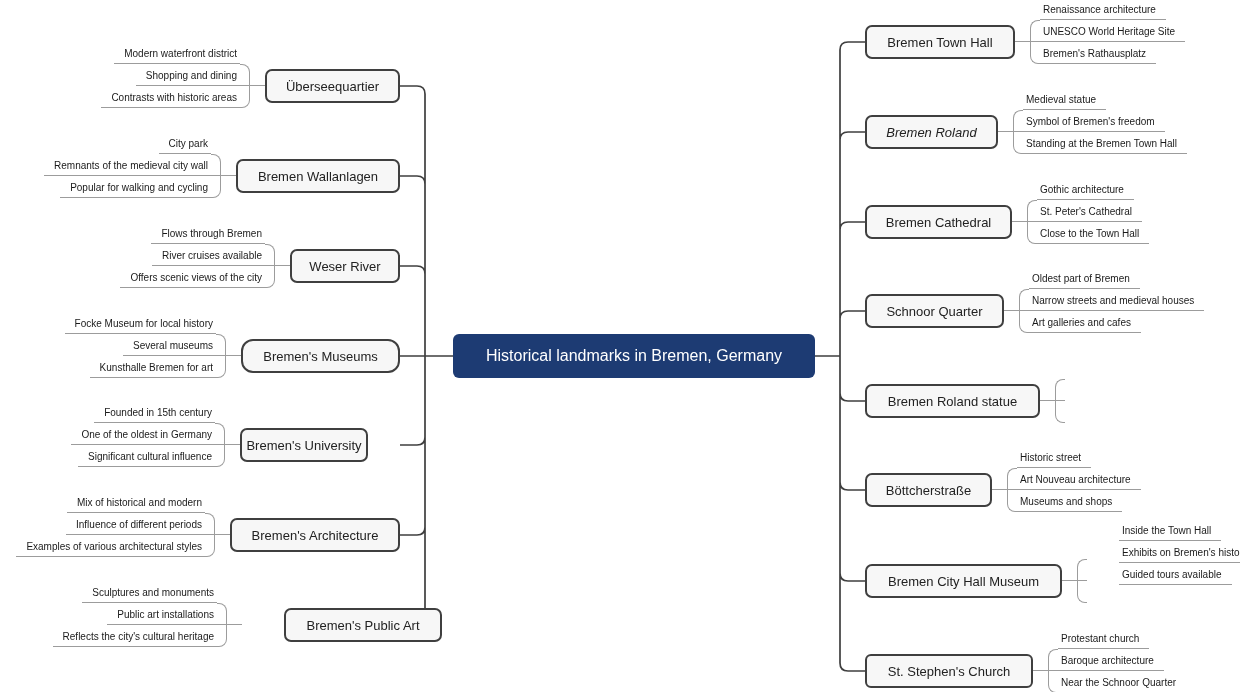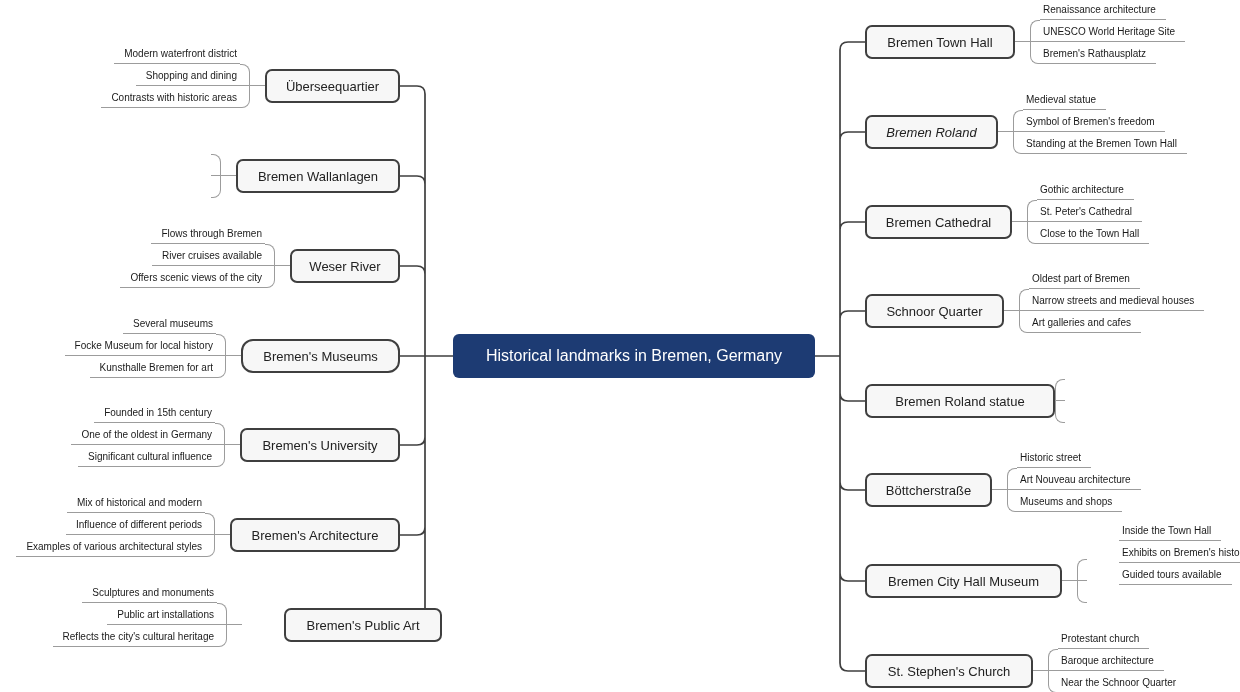--- a/index.html
+++ b/index.html
@@ -55,20 +55,31 @@
         <span>Shopping and dining</span>
       </div>
     <div class="row">
         <span>Contrasts with historic areas</span>
       </div>
   </div>
 
   <div class="topic" style="left:236px;top:159px;width:164px;">Bremen Wallanlagen</div>
   <div class="bracket bl" style="left:211px;top:154px;"></div>
   <div class="mid" style="left:211px;top:175px;"></div>
+  <div class="leafgroup lg-left" style="right:1029px;top:132px;">
+    <div class="row">
+        <span>City park</span>
+      </div>
+    <div class="row">
+        <span>Remnants of the medieval city wall</span>
+      </div>
+    <div class="row">
+        <span>Popular for walking and cycling</span>
+      </div>
+  </div>
 
   <div class="topic" style="left:290px;top:249px;width:110px;">Weser River</div>
   <div class="bracket bl" style="left:265px;top:244px;"></div>
   <div class="mid" style="left:265px;top:265px;"></div>
   <div class="leafgroup lg-left" style="right:975px;top:222px;">
     <div class="row">
         <span>Flows through Bremen</span>
       </div>
     <div class="row">
         <span>River cruises available</span>
@@ -76,31 +87,31 @@
     <div class="row">
         <span>Offers scenic views of the city</span>
       </div>
   </div>
 
   <div class="topic" style="left:241px;top:339px;width:159px;border-radius:12px;">Bremen's Museums</div>
   <div class="bracket bl" style="left:216px;top:334px;"></div>
   <div class="mid" style="left:216px;top:355px;"></div>
   <div class="leafgroup lg-left" style="right:1024px;top:312px;">
     <div class="row">
+        <span>Focke Museum for local history</span>
+      </div>
+    <div class="row">
         <span>Several museums</span>
       </div>
     <div class="row">
-        <span>Focke Museum for local history</span>
-      </div>
-    <div class="row">
         <span>Kunsthalle Bremen for art</span>
       </div>
   </div>
 
-  <div class="topic" style="left:240px;top:428px;width:160px;">Bremen's University</div>
+  <div class="topic" style="left:240px;top:428px;width:128px;">Bremen's University</div>
   <div class="bracket bl" style="left:215px;top:423px;"></div>
   <div class="mid" style="left:215px;top:444px;"></div>
   <div class="leafgroup lg-left" style="right:1025px;top:401px;">
     <div class="row">
         <span>Founded in 15th century</span>
       </div>
     <div class="row">
         <span>One of the oldest in Germany</span>
       </div>
     <div class="row">
@@ -191,21 +202,21 @@
         <span>Oldest part of Bremen</span>
       </div>
     <div class="row">
         <span>Narrow streets and medieval houses</span>
       </div>
     <div class="row">
         <span>Art galleries and cafes</span>
       </div>
   </div>
 
-  <div class="topic" style="left:865px;top:384px;width:190px;text-align:right;">Bremen Roland statue</div>
+  <div class="topic" style="left:865px;top:384px;width:175px;text-align:right;">Bremen Roland statue</div>
   <div class="bracket br" style="left:1055px;top:379px;"></div>
   <div class="mid" style="left:1040px;top:400px;"></div>
 
   <div class="topic" style="left:865px;top:473px;width:127px;text-align:right;">Böttcherstraße</div>
   <div class="bracket br" style="left:1007px;top:468px;"></div>
   <div class="mid" style="left:992px;top:489px;"></div>
   <div class="leafgroup lg-right" style="left:1017px;top:446px;">
     <div class="row">
         <span>Historic street</span>
       </div>
@@ -225,21 +236,21 @@
         <span>Inside the Town Hall</span>
       </div>
     <div class="row">
         <span>Exhibits on Bremen's history</span>
       </div>
     <div class="row">
         <span>Guided tours available</span>
       </div>
   </div>
 
-  <div class="topic" style="left:865px;top:654px;width:168px;">St. Stephen's Church</div>
+  <div class="topic" style="left:865px;top:654px;width:168px;border-radius:6px;">St. Stephen's Church</div>
   <div class="bracket br" style="left:1048px;top:649px;"></div>
   <div class="mid" style="left:1033px;top:670px;"></div>
   <div class="leafgroup lg-right" style="left:1058px;top:627px;">
     <div class="row">
         <span>Protestant church</span>
       </div>
     <div class="row">
         <span>Baroque architecture</span>
       </div>
     <div class="row">

